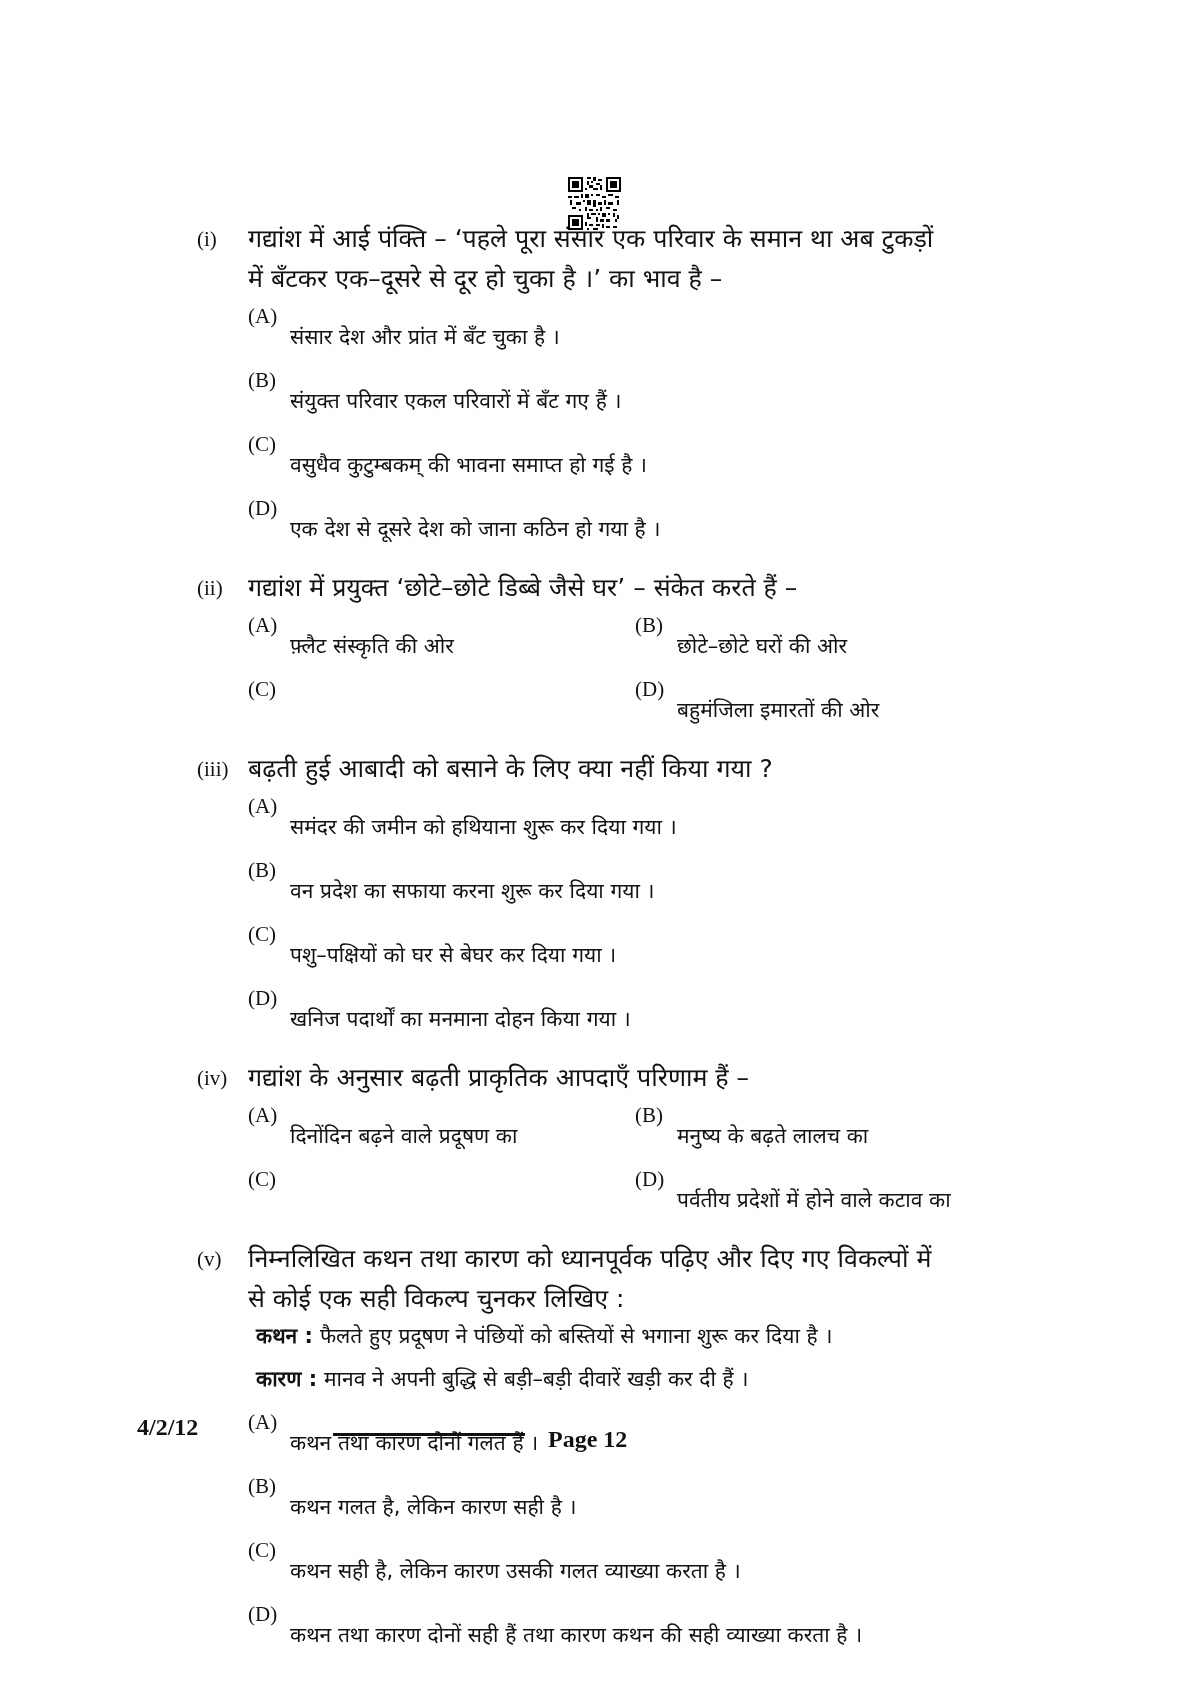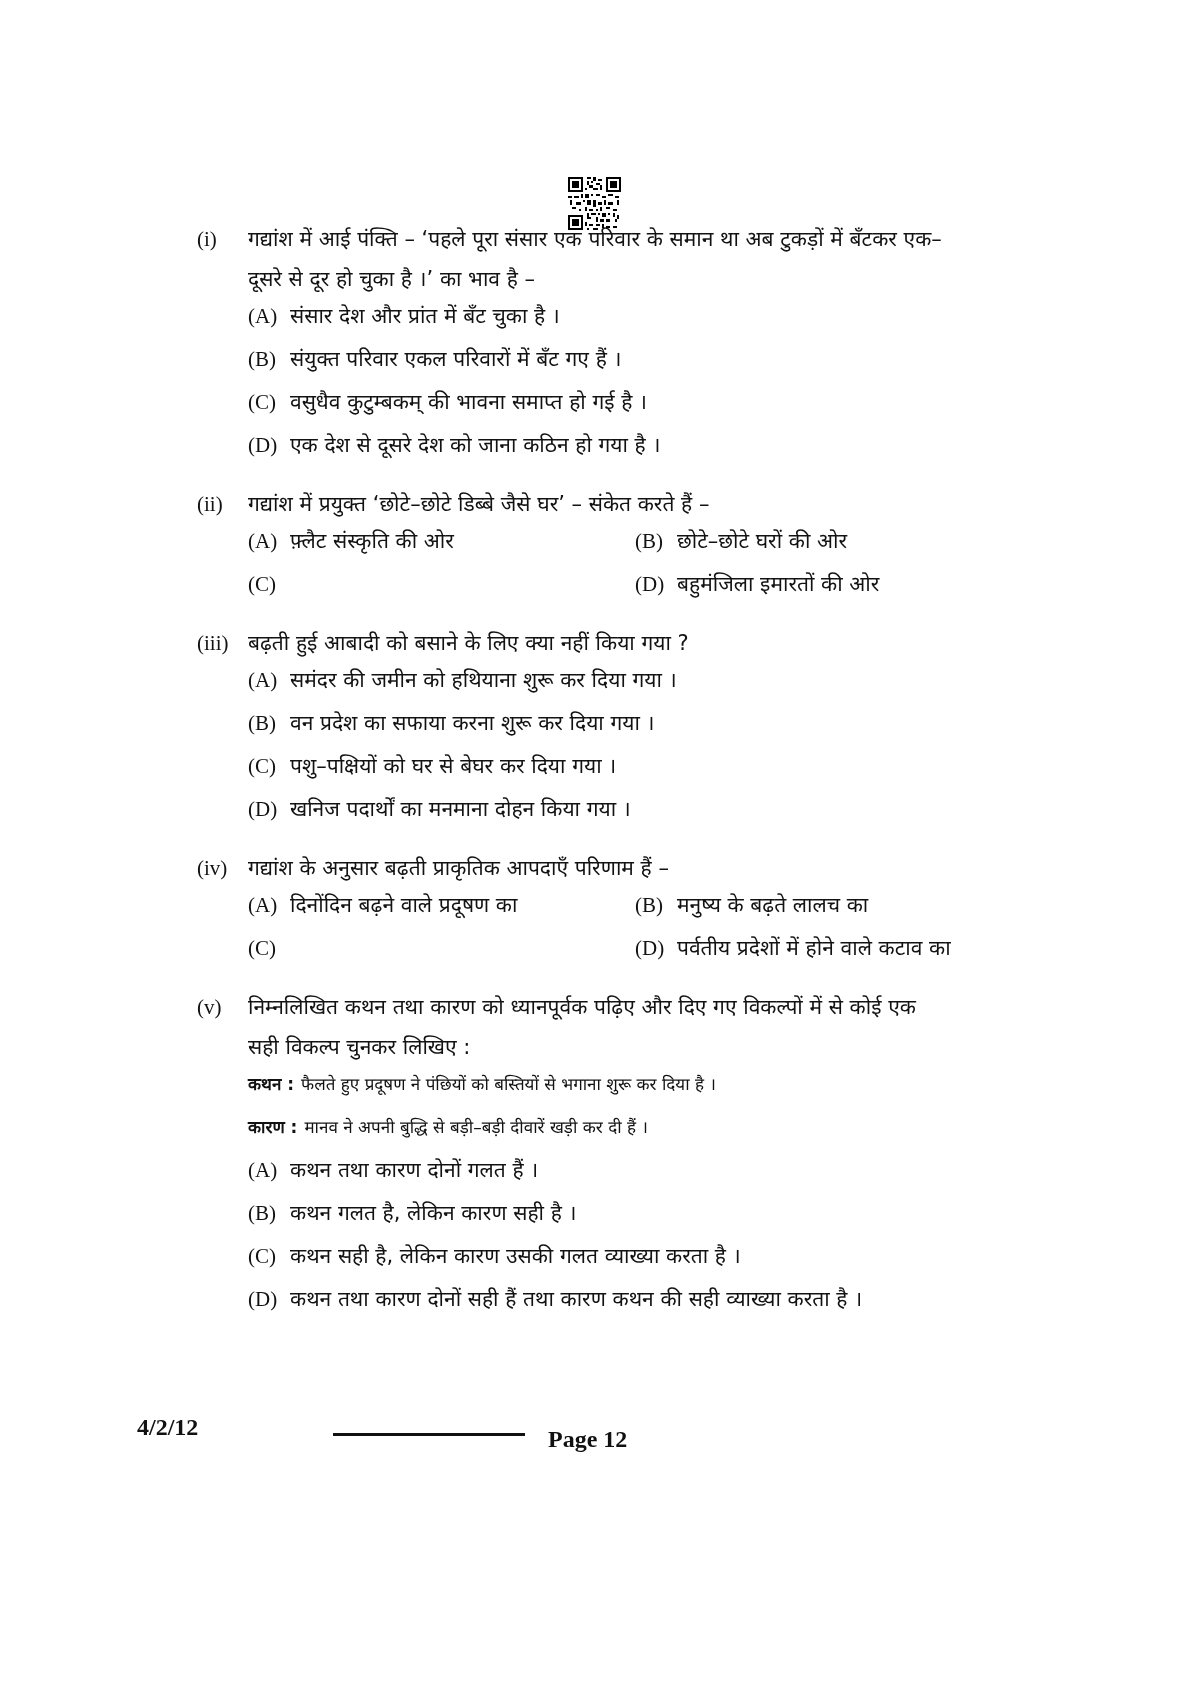--- a/index.html
+++ b/index.html
@@ -20,36 +20,36 @@
   .content{position:absolute;left:197px;top:219px;width:775px;}
   .question{display:flex;margin-bottom:25px;}
   .qnum{
     flex:0 0 51px;
     font-family:"Liberation Serif","DejaVu Serif",serif;
     font-size:21px;line-height:40px;
   }
   .qbody{flex:1;min-width:0;}
   .qtext{
     margin:0 6px -12px 0;
-    font-size:21px;line-height:40px;
+    font-size:25px;line-height:40px;
     max-width:700px;
   }
   .aline{
-    margin:15px 0 0 0;
-    font-size:17px;line-height:28px;
+    margin:15px 0 0 8px;
+    font-size:21px;line-height:28px;
     max-width:700px;
   }
   .alabel{font-weight:bold;margin-right:7px;}
   .options{margin:0;}
   .opt{display:flex;margin-top:15px;font-size:21px;line-height:28px;}
   .olabel{
     flex:0 0 42px;
     font-family:"Liberation Serif","DejaVu Serif",serif;
   }
-  .otext{flex:1;min-width:0;}
+  .otext{flex:1;min-width:0;margin-top:21px;}
   .options.grid{
     display:grid;
     grid-template-columns:387px 1fr;
     column-gap:0;
   }
   .options.grid .opt{margin-top:15px;}
 
   
   .footer{
     position:absolute;left:0;top:1412px;width:987px;height:50px;

